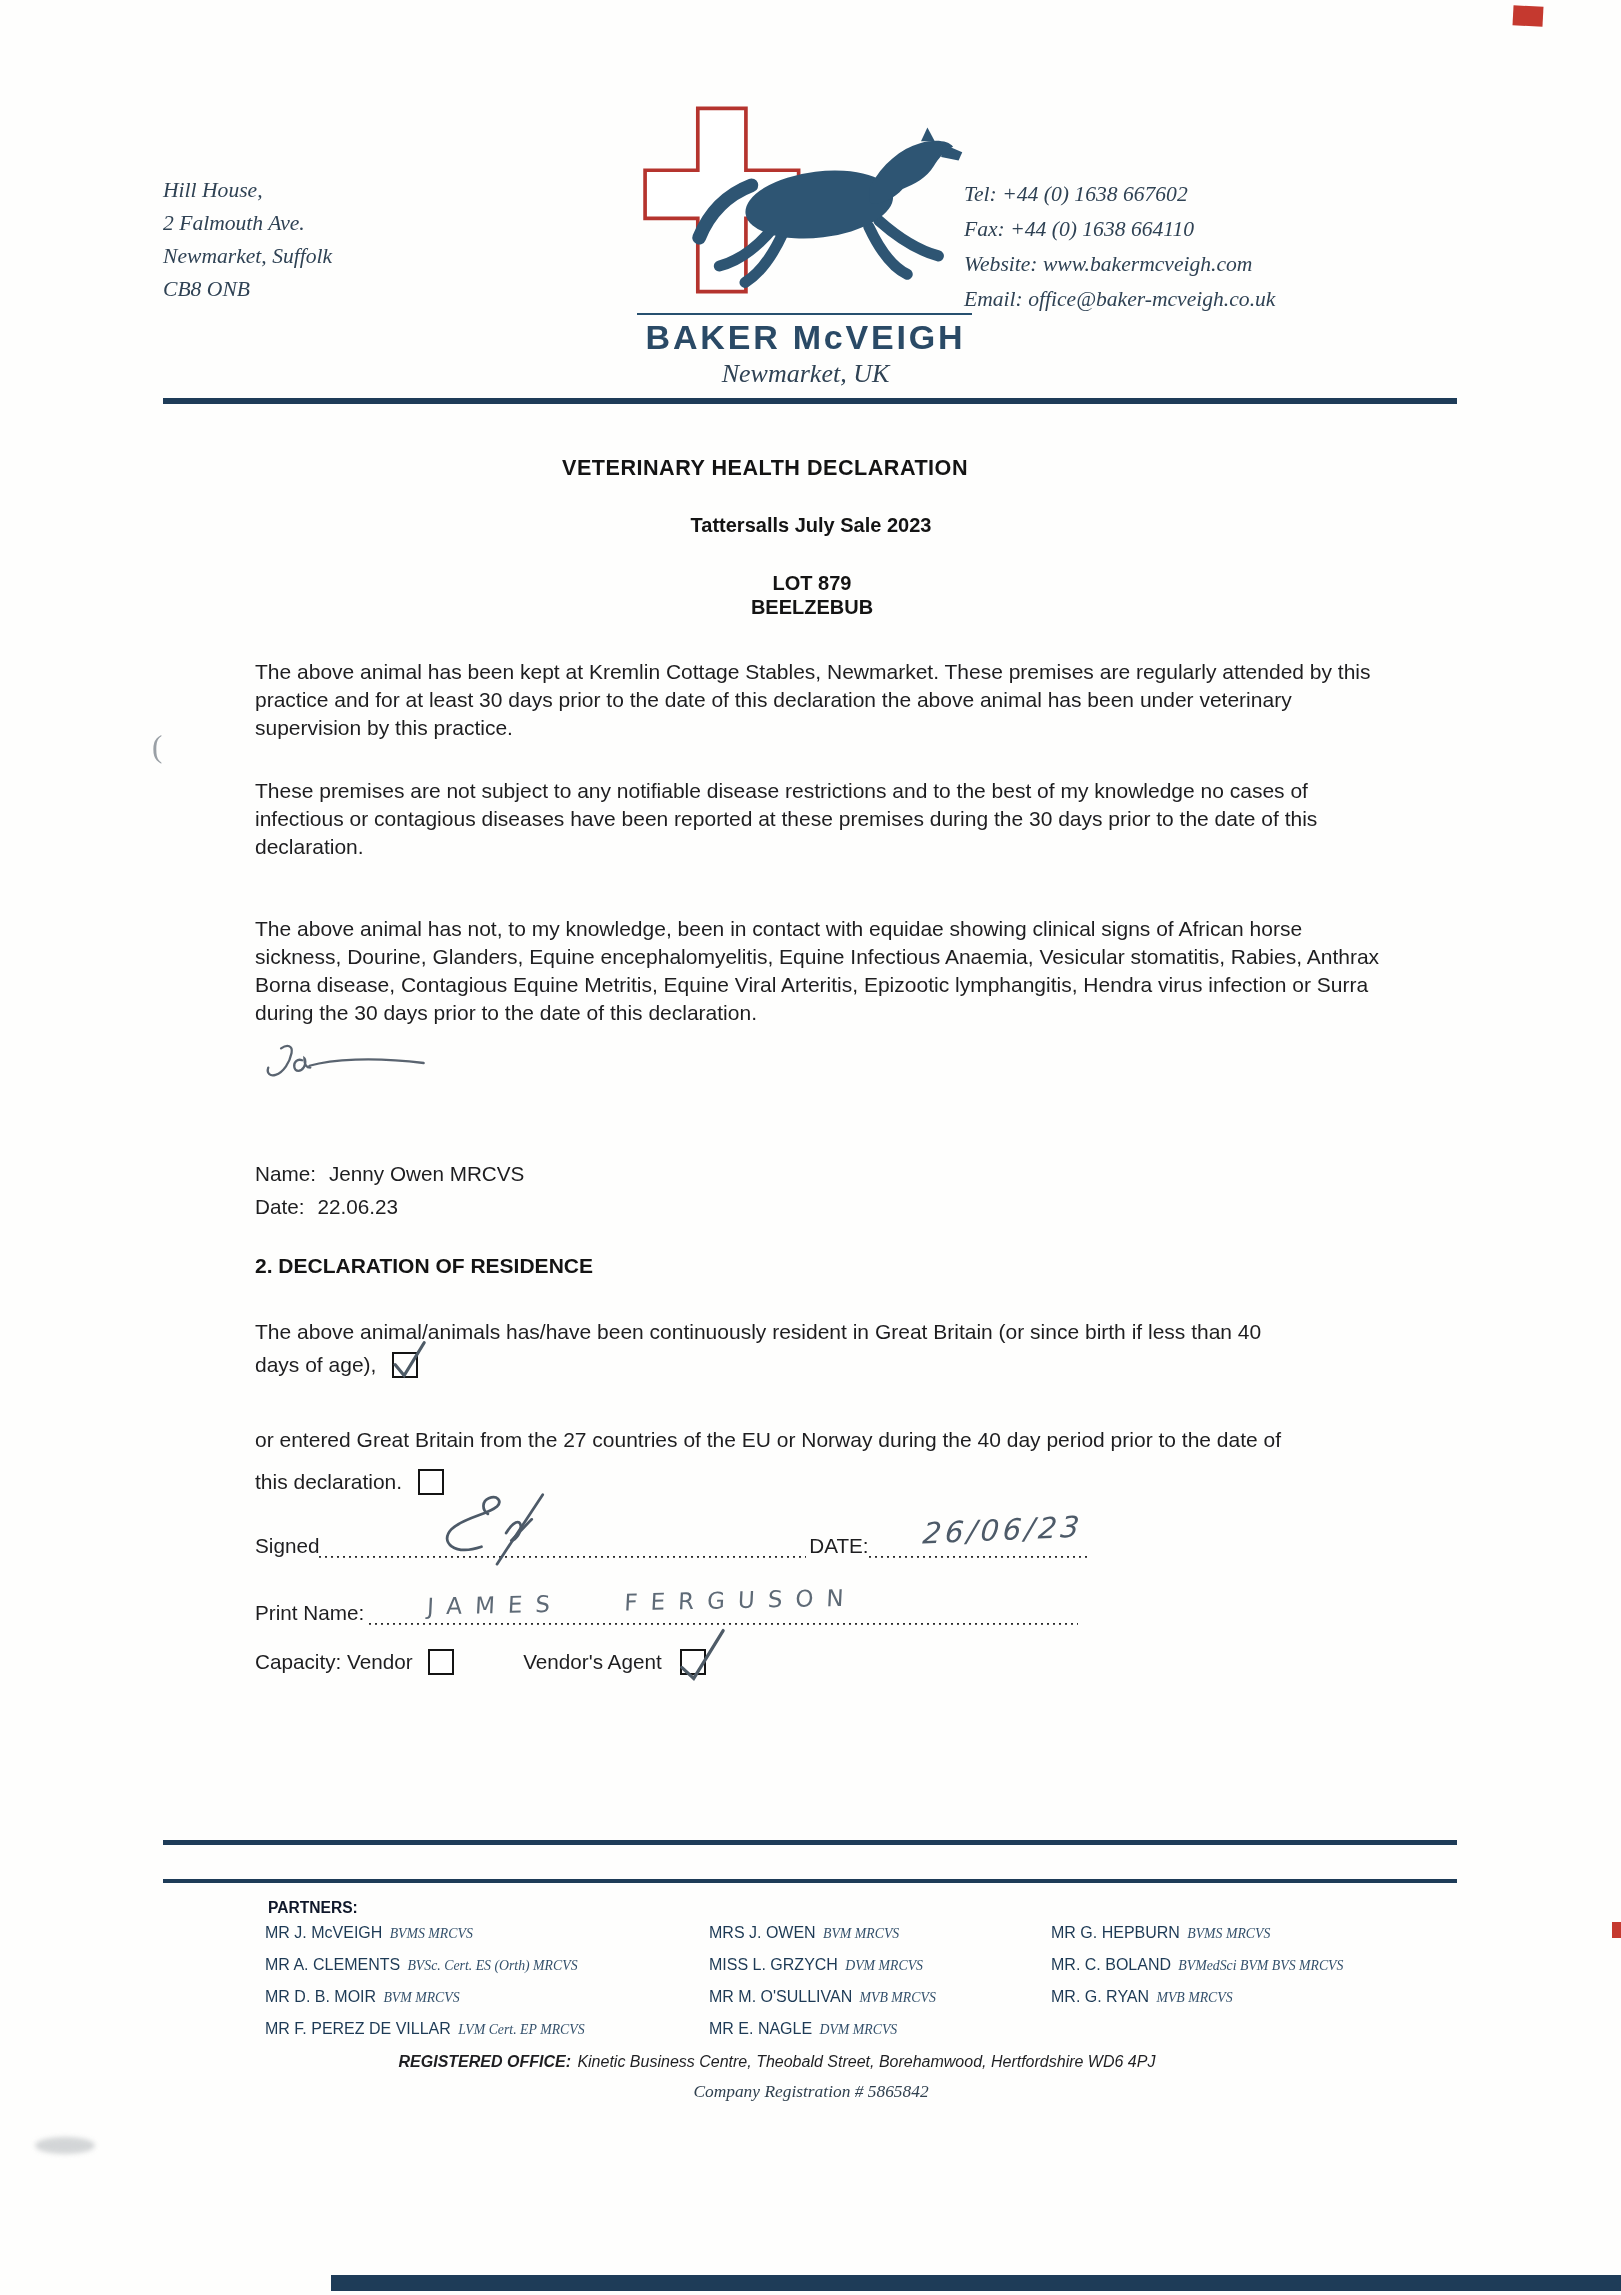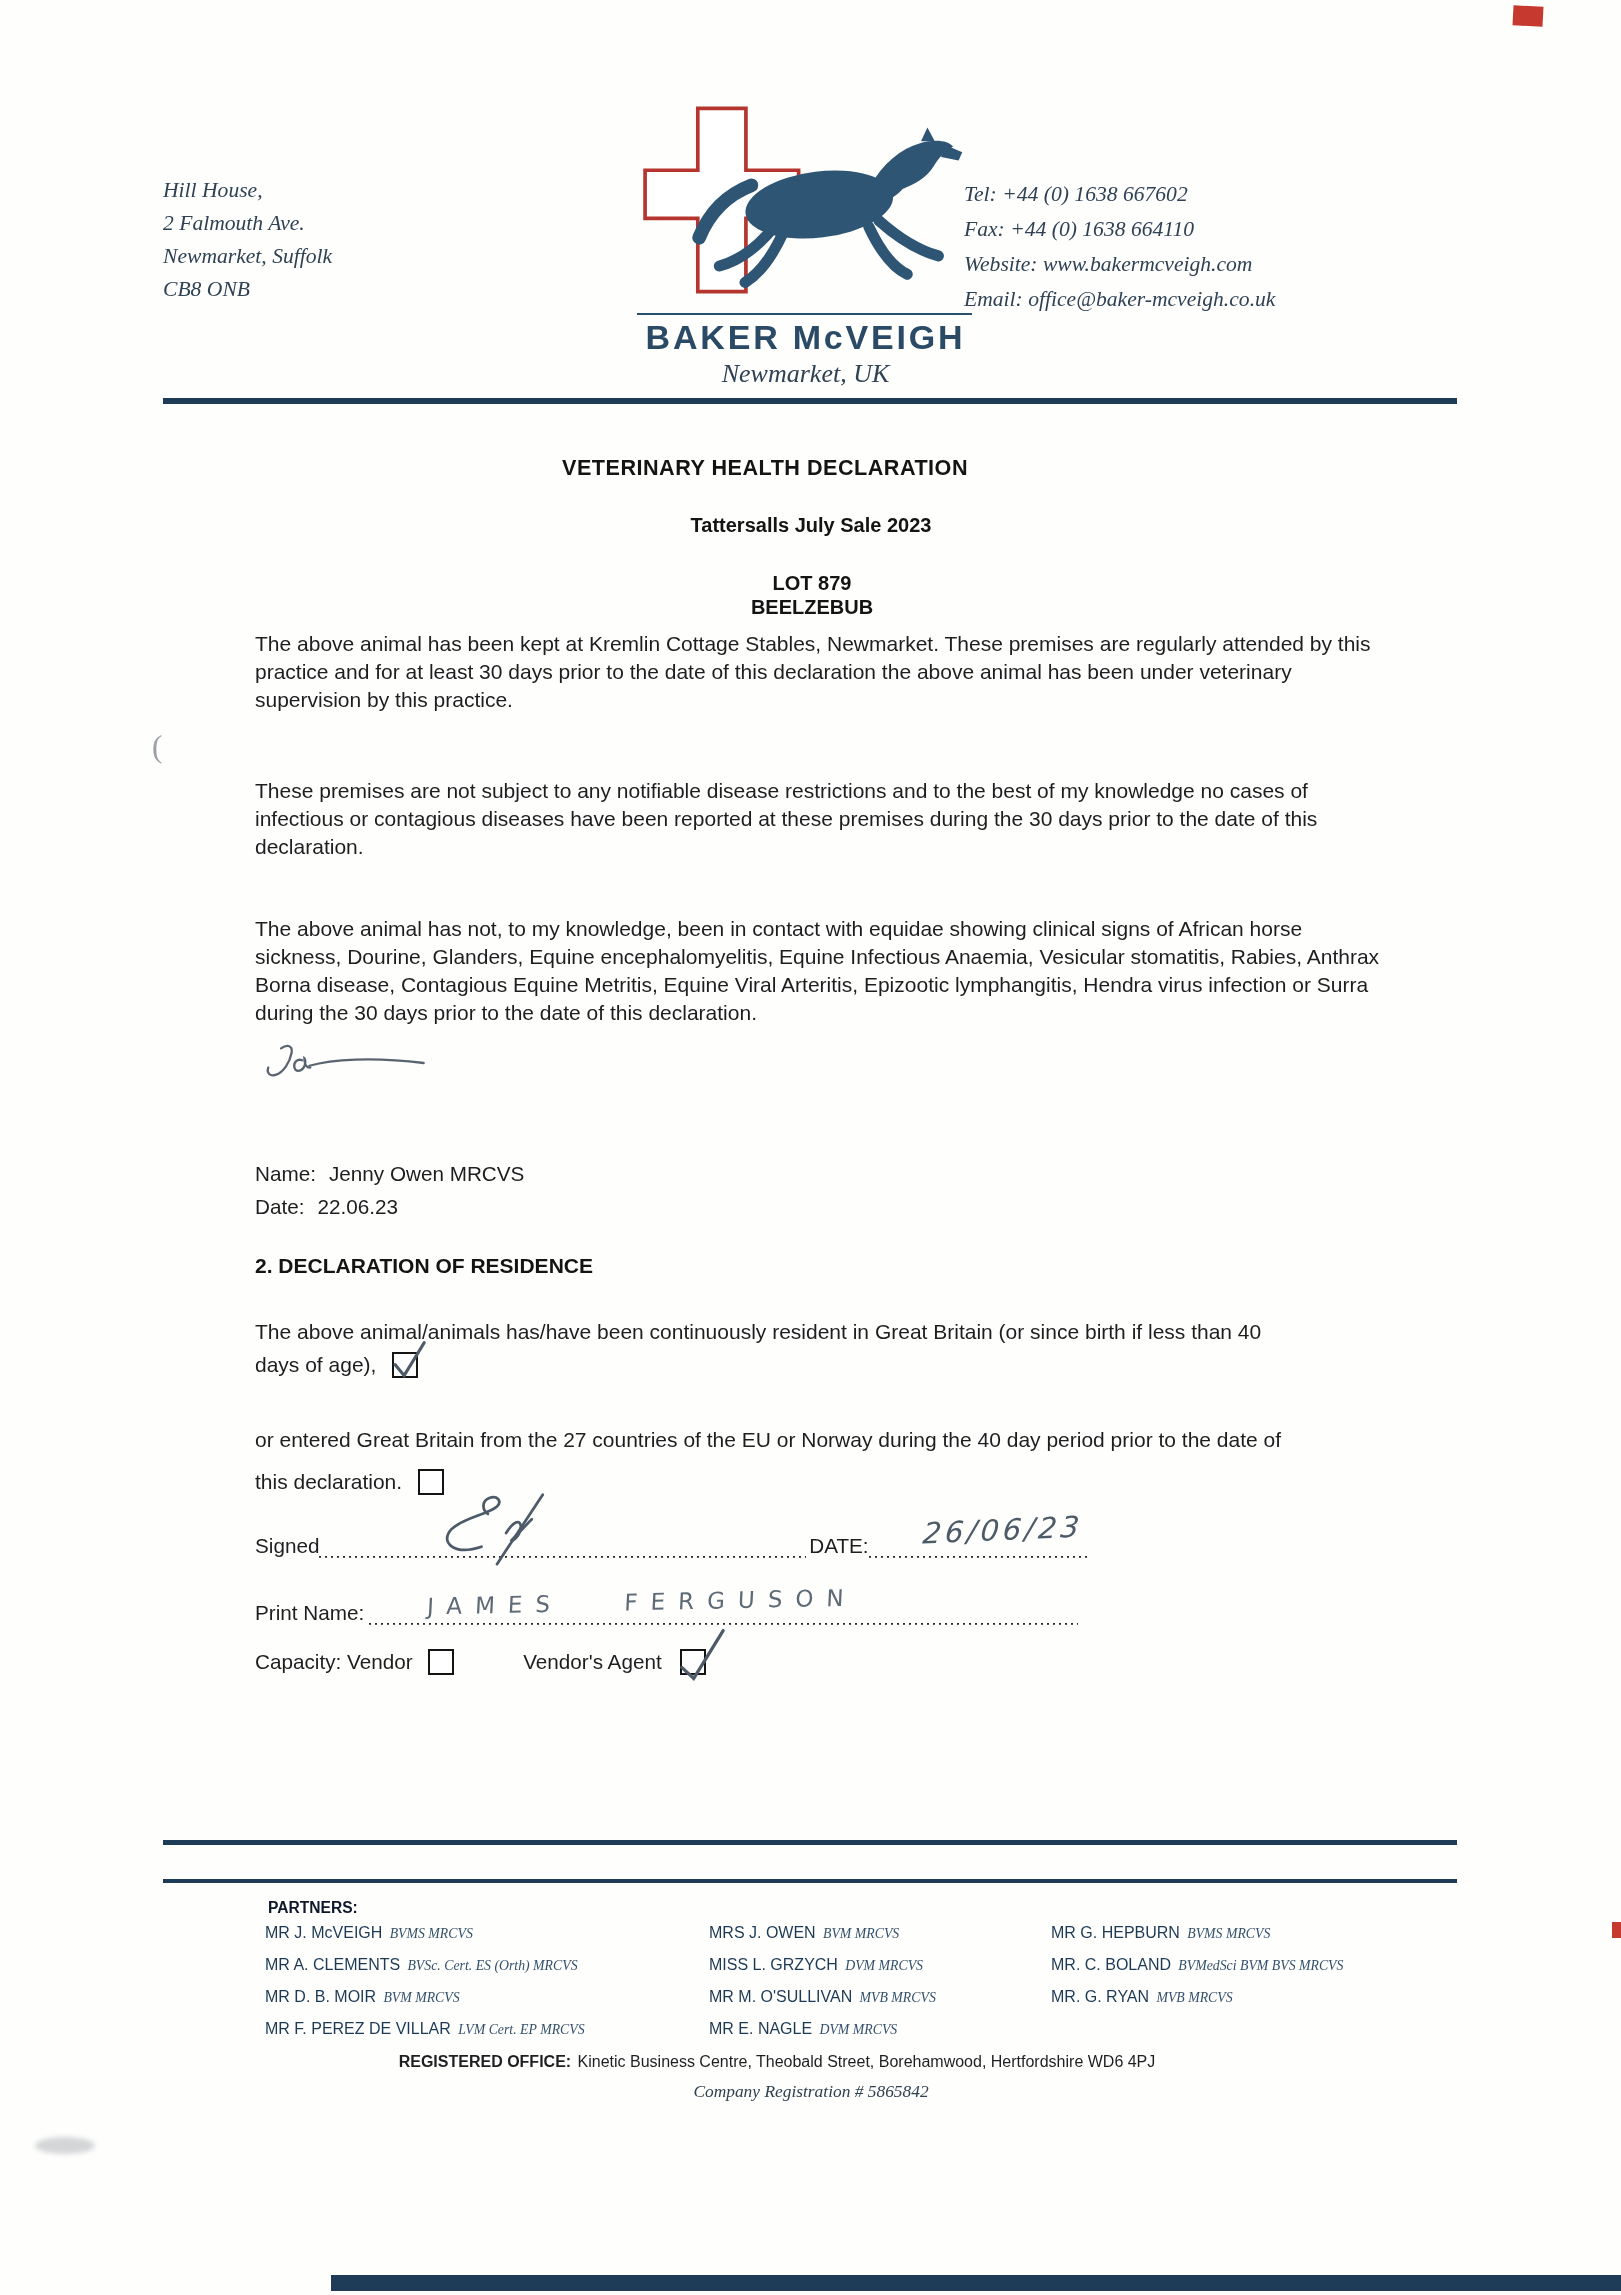--- a/index.html
+++ b/index.html
@@ -20,21 +20,21 @@
   .brand-sub { left:622px; top:359px; width:367px; text-align:center; font-size:26px; color:#2f4254; }
   .main-rule { left:163px; top:398px; width:1294px; height:6.4px; background:#1e3c58; }
 
   
   .title { left:0; top:455px; width:1530px; text-align:center; font-size:21.6px; font-weight:bold; letter-spacing:0.5px; color:#141414; }
   .subtitle { left:0; top:514px; width:1622px; text-align:center; font-size:20px; font-weight:bold; color:#141414; }
   .lot-block { left:1px; top:571px; width:1622px; text-align:center; font-size:20px; font-weight:bold; line-height:24px; color:#141414; }
 
   
   .para { left:255px; width:1129px; font-size:21px; line-height:28px; color:#1e1e20; }
-  .p1 { top:630px; } .p2 { top:777px; } .p3 { top:889px;margin-top:26px; }
+  .p1 { top:658px; } .p2 { top:777px; } .p3 { top:889px;margin-top:26px; }
 
   .vet-sig { left:257px; top:1031px; }
   .kv-line { left:255px; font-size:20.7px; color:#1e1e20; }
   .kv-line .lbl { margin-right:13px; }
   .name-line { top:1162px; } .date-line { top:1195px; }
 
   .section-heading { left:255px; top:1254px; font-size:21px; font-weight:bold; color:#141414; }
 
   .res-line { left:255px; font-size:21px; line-height:28px; }
   .r1 { top:1318px; }
@@ -59,21 +59,21 @@
   
   .foot-rule1 { left:163px; top:1840px; width:1294px; height:4.6px; background:#1e3c58; }
   .locations { left:174px; top:1849px; width:1276px; display:flex; justify-content:space-between; font-size:16px; font-weight:bold; color:#14293f; letter-spacing:0.2px; }
   .foot-rule2 { left:163px; top:1879px; width:1294px; height:3.7px; background:#1e3c58; }
   .partners-label { left:268px; top:1899px; font-size:15.6px; font-weight:bold; color:#0f172a; }
   .pcol { top:1924px; }
   .pc1 { left:265px; } .pc2 { left:709px; } .pc3 { left:1051px; }
   .partner-row { height:32px; display:flex; align-items:baseline; gap:7.3px; white-space:nowrap; }
   .pname { font-size:16px; font-weight:normal; color:#1d3a55; }
   .pqual { font-size:13.8px; color:#33506b; }
-  .registered { left:0; top:2053px; width:1554px; text-align:center; font-size:16px; color:#1f1f22; }
+  .registered { left:0; top:2053px; width:1554px; text-align:center; font-size:16px; color:#1f1f22;font-style:italic; }
   .registered .rl { font-weight:bold; margin-right:6.4px; }
   .company { left:0; top:2081px; width:1622px; text-align:center; font-size:17.4px; color:#30404f; }
   .bottom-bar { left:331px; bottom:3.7px; width:1291px; height:16.5px; background:#1e3c58; }
 
   
   .art-red-top { left:1513px; top:6.4px; width:30px; height:20px; background:#c5392f; transform:rotate(3deg); }
   .art-red-side { left:1612px; top:1922px; width:9.6px; height:15.6px; background:#c5392f; }
   .art-smudge { left:35px; top:2137px; width:60px; height:17.4px; background:#c9ccce; border-radius:50%; filter:blur(2.8px); opacity:.8; }
   .art-paren { left:152px; top:729px; font-family:"Liberation Serif",serif; font-size:31px; color:#9aa0a6; }
 </style>

